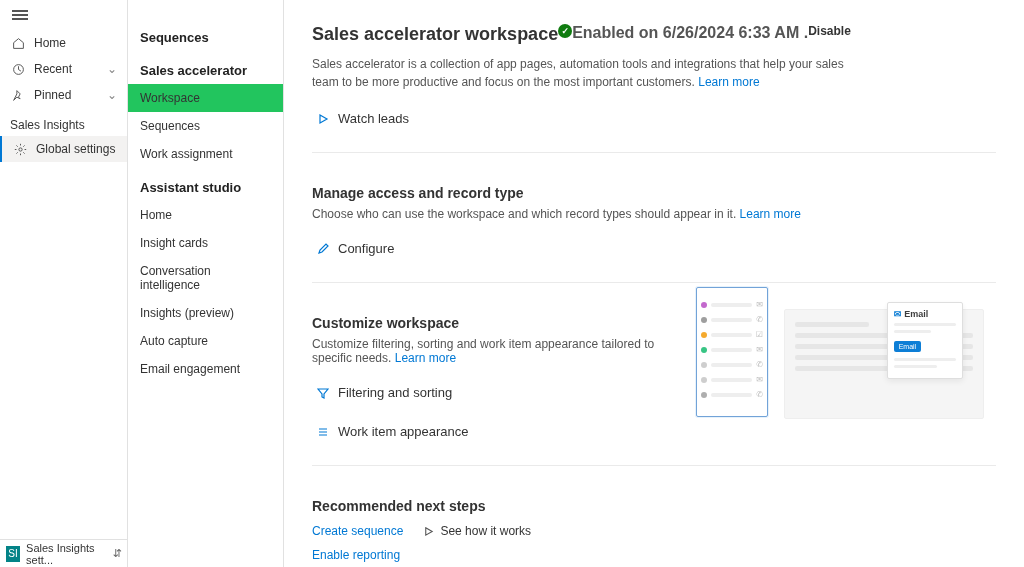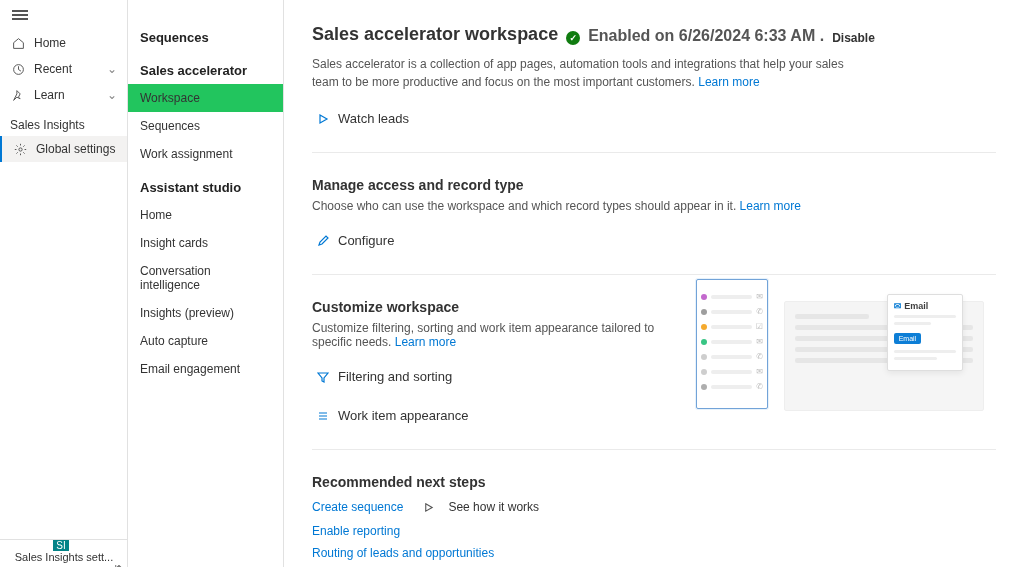--- a/index.html
+++ b/index.html
@@ -9,42 +9,42 @@
 .rail { position:absolute; left:0; top:0; width:128px; height:100%; border-right:1px solid #e1e1e1; }
 .hamburger { padding:8px 12px; }
 .hamburger span { display:block; width:16px; height:2px; background:#555; margin:2px 0; }
 .rail-item { display:flex; align-items:center; padding:6px 10px; cursor:pointer; font-size:12px; }
 .rail-item .ic { width:16px; margin-right:8px; color:#555; display:flex; align-items:center; justify-content:center; }
 .rail-item .chev { margin-left:auto; color:#888; }
 .rail-section { padding:10px 10px 4px; font-size:12px; color:#333; }
 .rail-active { border-left:2px solid #0078d4; background:#f3f2f1; }
 
 
-.footer { position:absolute; left:0; bottom:0; width:128px; height:28px; border-top:1px solid #e1e1e1; display:flex; align-items:center; padding:0 6px; font-size:11px;flex-direction:column; }
+.footer { position:absolute; left:0; bottom:0; width:128px; height:28px; border-top:1px solid #e1e1e1; display:flex; align-items:center; padding:0 6px; font-size:11px; }
 .footer .badge { width:16px; height:16px; background:#038387; color:#fff; font-size:10px; display:flex; align-items:center; justify-content:center; margin-right:6px; }
 .footer .swap { margin-left:auto; color:#666; }
 
 
 .side { position:absolute; left:128px; top:0; width:156px; height:100%; border-right:1px solid #e1e1e1; padding-top:18px; overflow:auto; }
 .side-h { font-size:13px; font-weight:600; padding:12px 12px 6px; color:#222; }
 .side-i { font-size:12px; padding:7px 12px; cursor:pointer; color:#333; }
 .side-i.sel { background:#22c55e; }
 
 
 .main { position:absolute; left:284px; top:0; right:0; height:100%; overflow:auto; padding:24px 28px 40px 28px; }
-.title { font-size:18px; font-weight:600; display:flex; align-items:flex-end; gap:8px; }
+.title { font-size:18px; font-weight:600; display:flex; align-items:flex-start; }
 .check { width:14px; height:14px; border-radius:50%; background:#107c10; color:#fff; font-size:9px; display:flex; align-items:center; justify-content:center; }
 .enabled { font-size:16px; color:#555; }
 .disable { font-size:12px; color:#333; }
 .desc { font-size:12px; color:#555; margin-top:10px; line-height:1.5; max-width:540px; }
 .link { color:#0078d4; cursor:pointer; }
 .cmd { display:flex; align-items:center; gap:8px; margin:16px 0 0; padding:4px; cursor:pointer; font-size:13px; color:#333; }
 .cmd .icn { color:#0078d4; width:14px; display:flex; align-items:center; justify-content:center; }
 .hr { border:0; border-top:1px solid #eaeaea; margin:22px 0 0; }
-.sec-h { font-size:14px; font-weight:600; margin-top:24px; }
+.sec-h { font-size:14px; font-weight:600; margin-top:32px; }
 .sec-d { font-size:12px; color:#555; margin-top:6px; }
 
 
 .custom { display:flex; gap:24px; }
 .illus { flex:0 0 300px; margin-top:4px; opacity:.95; }
 
 
 .panel { border:1px solid #6b9fd6; border-radius:2px; width:72px; height:130px; background:#fff; padding:6px 4px; display:inline-block; vertical-align:top; box-shadow:0 0 0 1px rgba(0,120,212,.1);}
 .panel-row { display:flex; align-items:center; gap:4px; margin:6px 0; }
 .dot { width:6px; height:6px; border-radius:50%; }
@@ -89,21 +89,21 @@
       </span>
     <span>Recent</span>
     <span class="chev">⌄</span>
   </div>
   <div class="rail-item">
     <span class="ic">
         <svg width="13" height="13" viewBox="0 0 16 16" fill="none" stroke="#555" stroke-width="1.2">
           <path d="M6 2l4 4-2 4 2 2-4-2-4 4 4-8z"></path>
         </svg>
       </span>
-    <span>Learn</span>
+    <span>Pinned</span>
     <span class="chev">⌄</span>
   </div>
   <div class="rail-section">Sales Insights</div>
   <div class="rail-item rail-active">
     <span class="ic">
         <svg width="13" height="13" viewBox="0 0 16 16" fill="none" stroke="#555" stroke-width="1.2">
           <circle cx="8" cy="8" r="2"></circle>
           <path d="M8 1v2M8 13v2M1 8h2M13 8h2M3 3l1.5 1.5M11.5 11.5L13 13M13 3l-1.5 1.5M4.5 11.5L3 13"></path>
         </svg>
       </span>
@@ -258,21 +258,21 @@
         </div>
       </div>
     </div>
   </div>
 
   <hr class="hr">
 
   <div class="sec-h">Recommended next steps</div>
   <div class="rec-links">
     <span class="link">Create sequence</span>
-    <span style="display:flex;align-items:center;gap:14px;">
+    <span style="display:flex;align-items:center;gap:6px;">
       <span>
           <svg width="11" height="11" viewBox="0 0 12 12" fill="none" stroke="#555" stroke-width="1.2">
             <path d="M3 2l7 4-7 4z"></path>
           </svg>
         </span>
       <span>See how it works</span>
     </span>
   </div>
   <div class="rec-col">
     <span class="link">Enable reporting</span>

